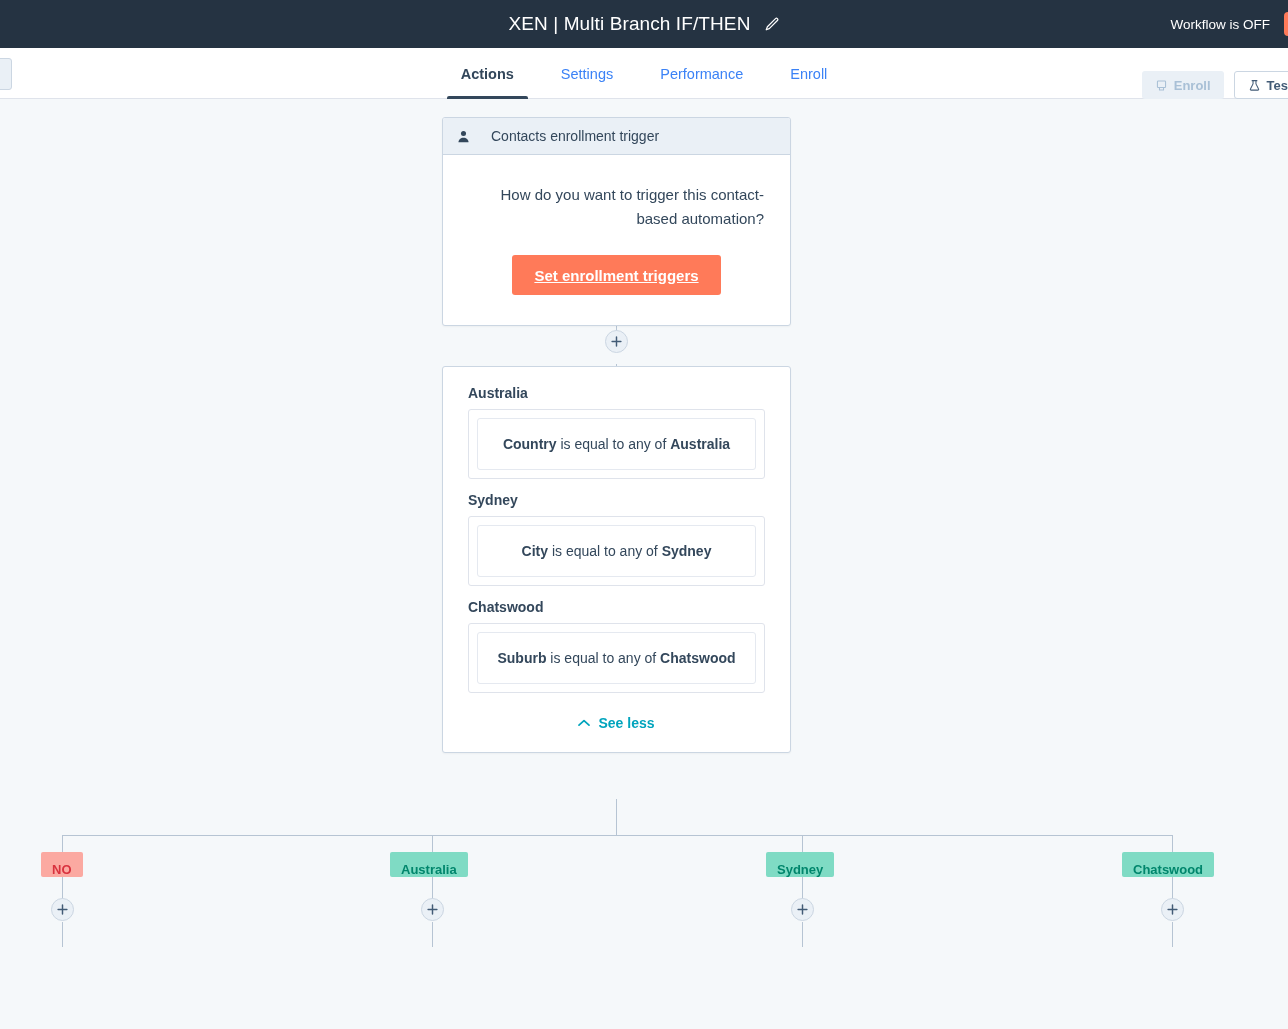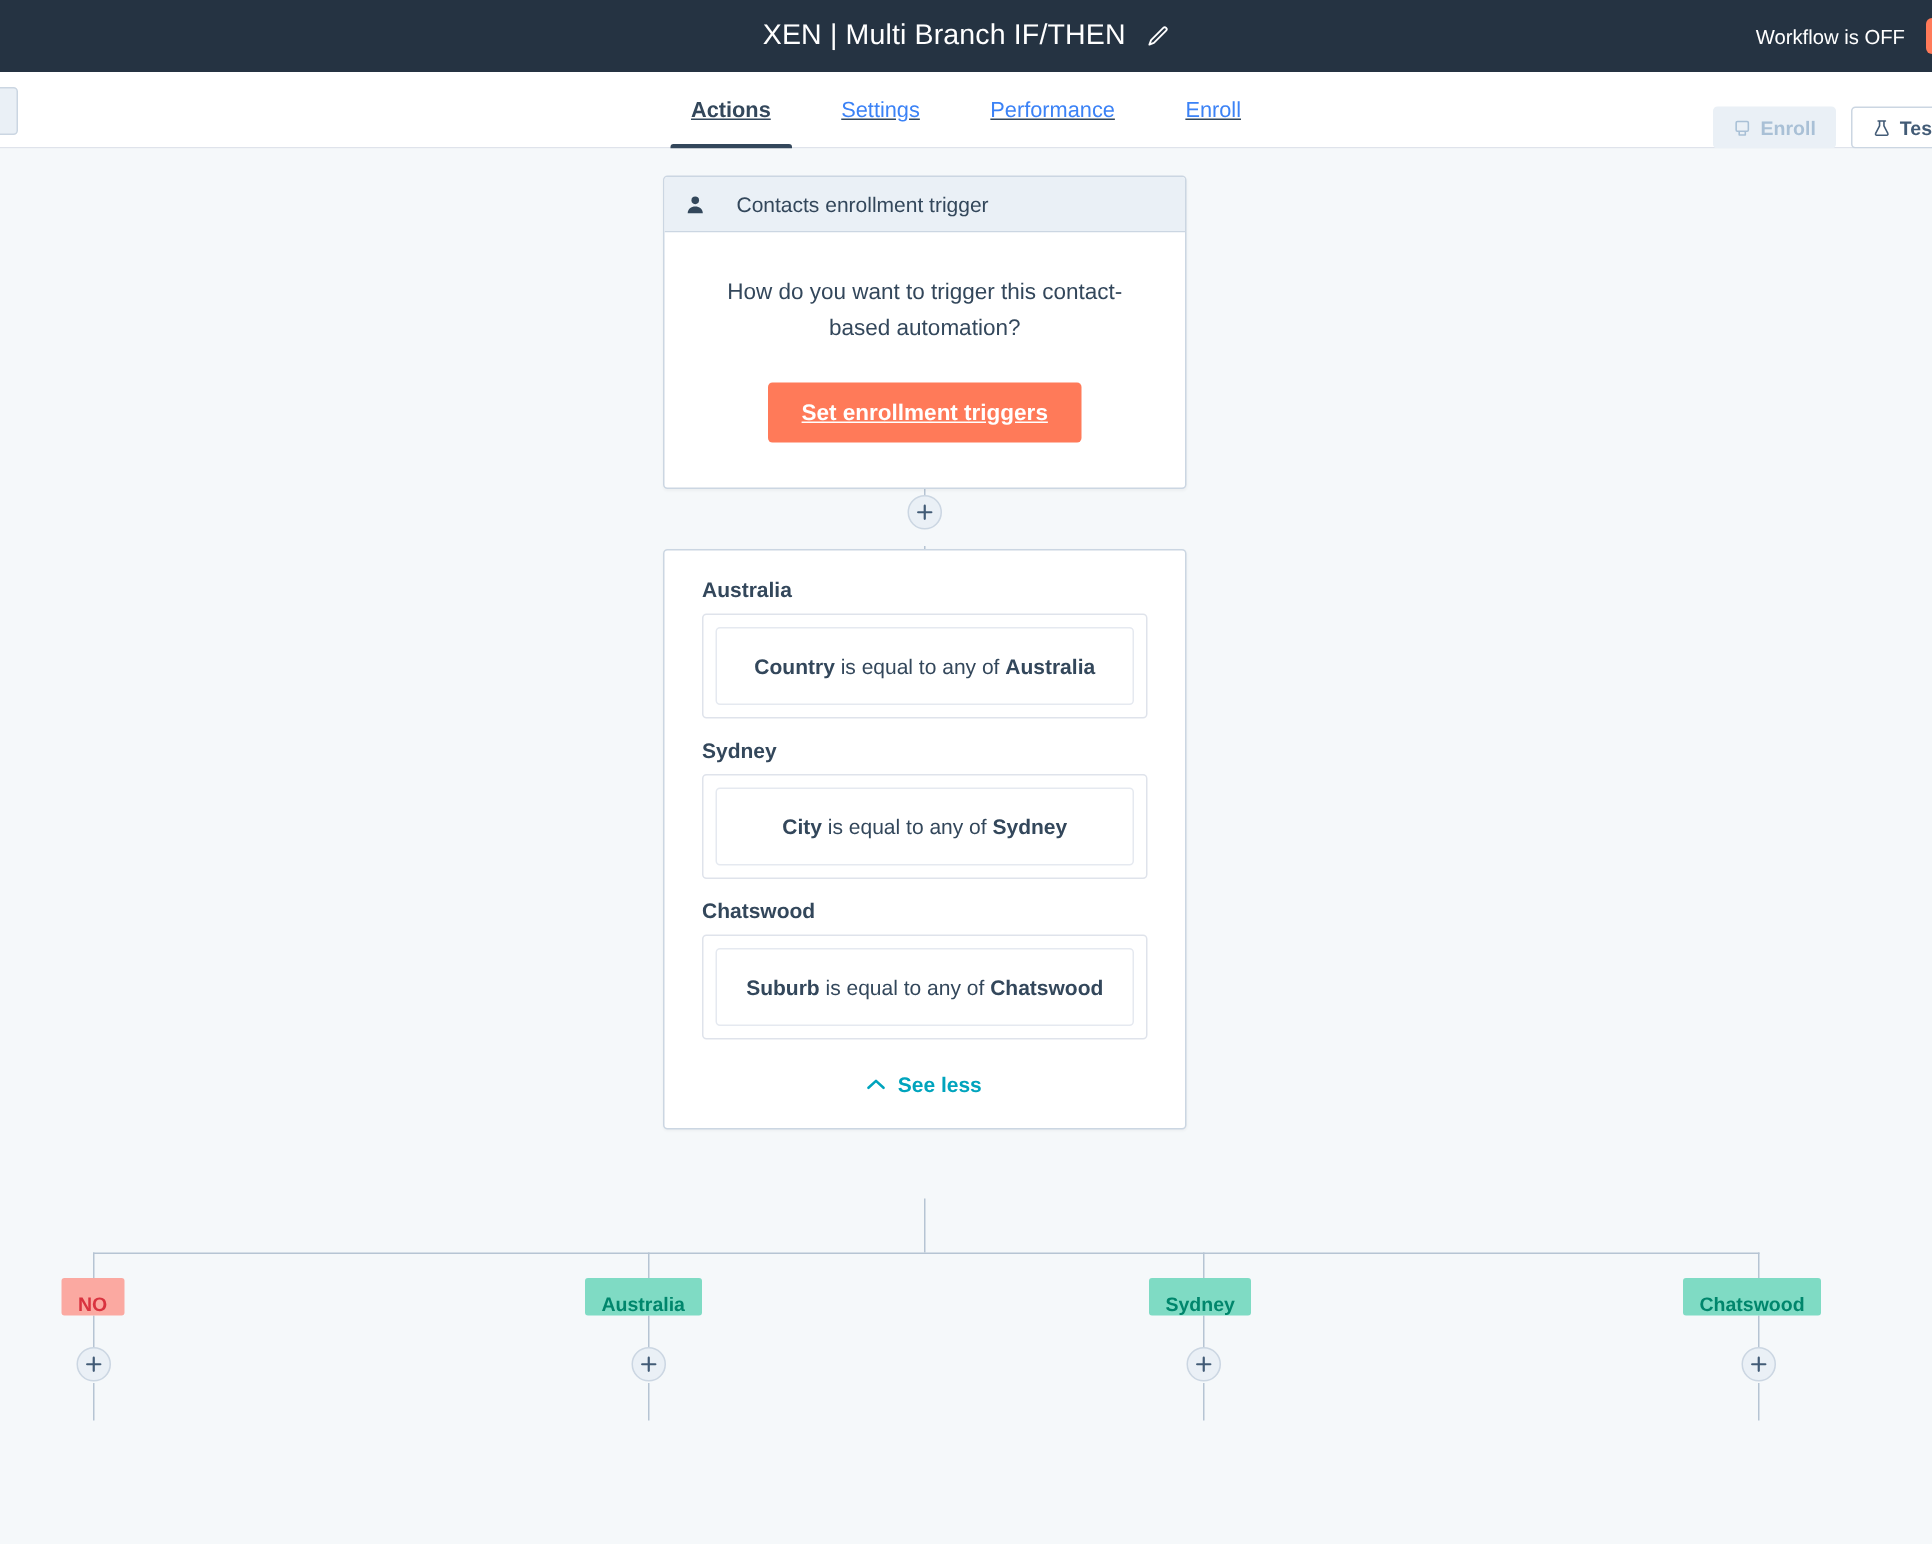--- a/index.html
+++ b/index.html
@@ -76,21 +76,20 @@
     border-bottom: 1px solid #dfe3eb;
     display: flex;
     align-items: flex-start;
     justify-content: center;
   }
   .tabs {
     display: flex;
     align-items: center;
     height: 51px;
     gap: 3px;
-    text-decoration: underline;
   }
   .tab {
     position: relative;
     height: 51px;
     display: flex;
     align-items: center;
     justify-content: center;
     padding: 0 22px;
     font-size: 14.5px;
     color: #3b82f6;
@@ -213,20 +212,21 @@
   
   .enroll-body {
     padding: 28px 26px 30px;
     text-align: center;
   }
   .enroll-text {
     font-size: 15px;
     line-height: 24px;
     color: #33475b;
     margin-bottom: 24px;
+    text-align: right;
   }
   .btn-primary {
     display: inline-flex;
     align-items: center;
     justify-content: center;
     height: 40px;
     padding: 0 22px;
     background: #ff7a59;
     color: #ffffff;
     font-size: 15px;

